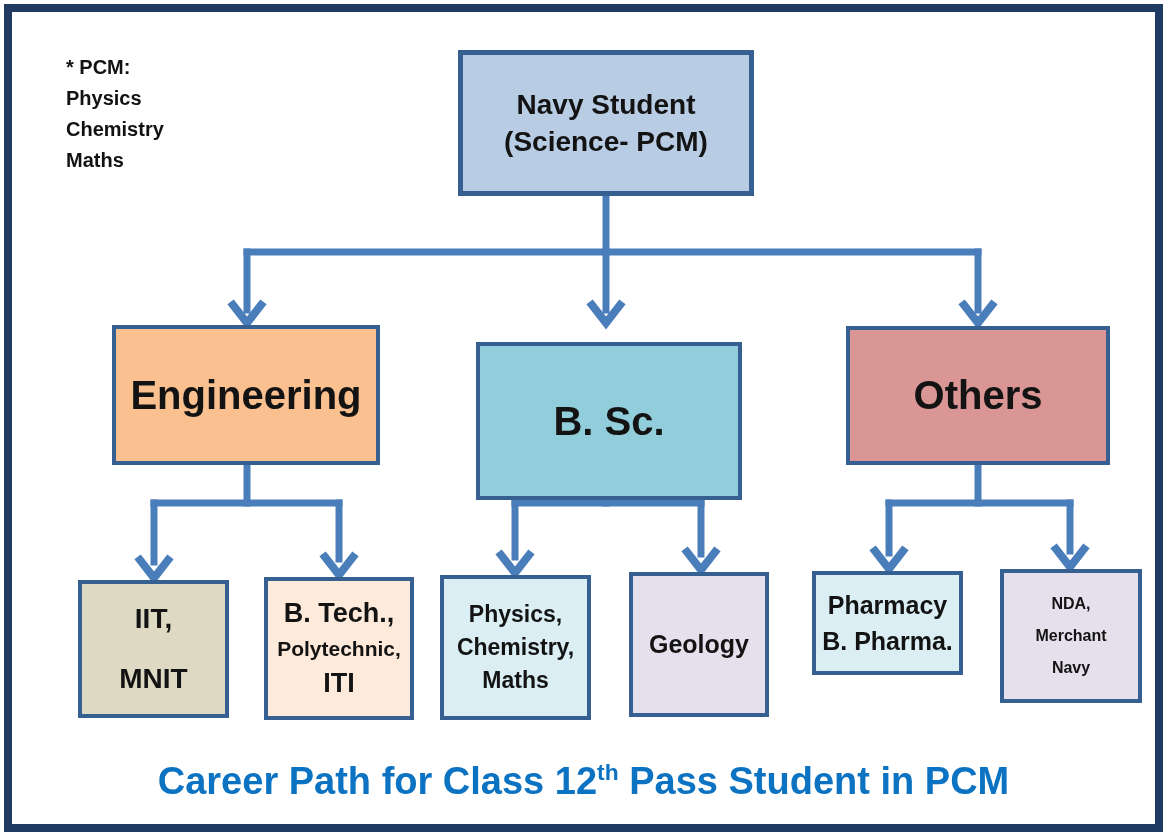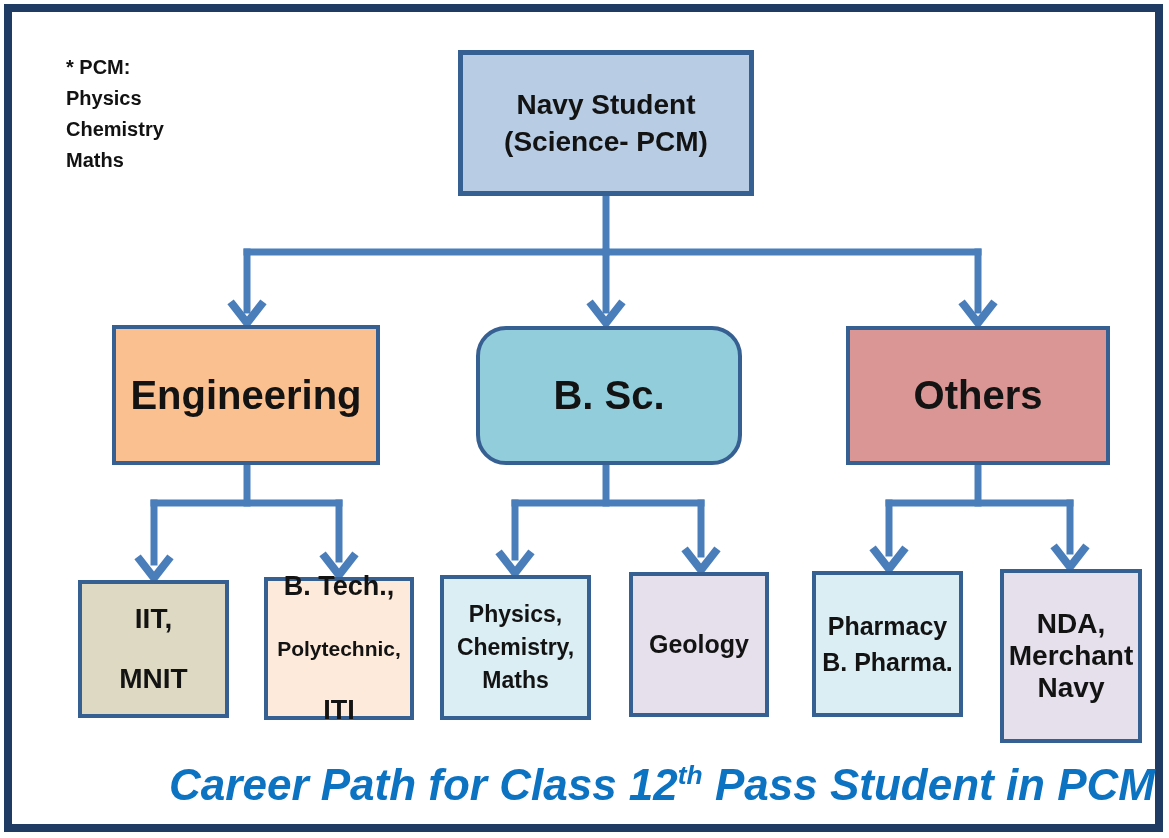--- a/index.html
+++ b/index.html
@@ -40,38 +40,37 @@
     flex-direction: column;
     justify-content: center;
     align-items: center;
     text-align: center;
     font-weight: bold;
     color: #131313;
   }
 
   #root-box     { left: 446px; top: 38px;  width: 296px; height: 146px; font-size: 28px; line-height: 37px; border-width: 5px; }
   #box-engineering { left: 100px; top: 313px; width: 268px; height: 140px; font-size: 40px; }
-  #box-bsc         { left: 464px; top: 314px; width: 266px; height: 139px; font-size: 40px; border-radius: 30px; }
+  #box-bsc         { left: 464px; top: 330px; width: 266px; height: 158px; font-size: 40px; }
   #box-others      { left: 834px; top: 314px; width: 264px; height: 139px; font-size: 40px; }
 
   #box-iit      { left: 66px;  top: 568px; width: 151px; height: 138px; font-size: 28px; line-height: 40px; }
   #box-btech    { left: 252px; top: 565px; width: 150px; height: 143px; font-size: 27px; line-height: 35px; }
   #box-btech .line-small { font-size: 21px; }
   #box-pcm      { left: 428px; top: 563px; width: 151px; height: 145px; font-size: 23px; line-height: 33px; }
   #box-geology  { left: 617px; top: 560px; width: 140px; height: 145px; font-size: 25px; }
-  #box-pharmacy { left: 800px; top: 559px; width: 151px; height: 146px; font-size: 25px; line-height: 36px; }
-  #box-nda      { left: 988px; top: 557px; width: 142px; height: 174px; font-size: 28px; line-height: 32px; }
+  #box-pharmacy { left: 800px; top: 559px; width: 151px; height: 104px; font-size: 25px; line-height: 36px; }
+  #box-nda      { left: 988px; top: 557px; width: 142px; height: 134px; font-size: 16px; line-height: 32px; }
 
   .caption {
     position: absolute;
     left: 0; right: 0; top: 748px;
-    text-align: right;
+    text-align: center;
     font-weight: bold;
-    font-size: 44px;
-    font-style: italic;
+    font-size: 38px;
   }
   sup { font-size: 60%; vertical-align: super; line-height: 0; }
 </style>
 </head>
 <body>
 
 <div class="frame" style="border-color: rgb(31, 58, 99);">
   <div class="canvas">
 
     <svg class="connectors" viewBox="0 0 1169 838">
@@ -128,21 +127,21 @@
       <div>B. Sc.</div>
     </div>
     <div class="box" id="box-others" style="background-color: rgb(217, 150, 148); border-color: rgb(55, 96, 146);">
       <div>Others</div>
     </div>
 
     <div class="box" id="box-iit" style="background-color: rgb(221, 217, 195); border-color: rgb(55, 96, 146); gap: 20px;">
       <div>IIT,</div>
       <div>MNIT</div>
     </div>
-    <div class="box" id="box-btech" style="background-color: rgb(253, 234, 218); border-color: rgb(55, 96, 146); gap: 27px;">
+    <div class="box" id="box-btech" style="background-color: rgb(253, 234, 218); border-color: rgb(55, 96, 146);">
       <div>B. Tech.,</div>
       <div class="line-small">Polytechnic,</div>
       <div>ITI</div>
     </div>
     <div class="box" id="box-pcm" style="background-color: rgb(218, 238, 243); border-color: rgb(55, 96, 146);">
       <div>Physics,</div>
       <div>Chemistry,</div>
       <div>Maths</div>
     </div>
     <div class="box" id="box-geology" style="background-color: rgb(229, 224, 236); border-color: rgb(55, 96, 146);">

